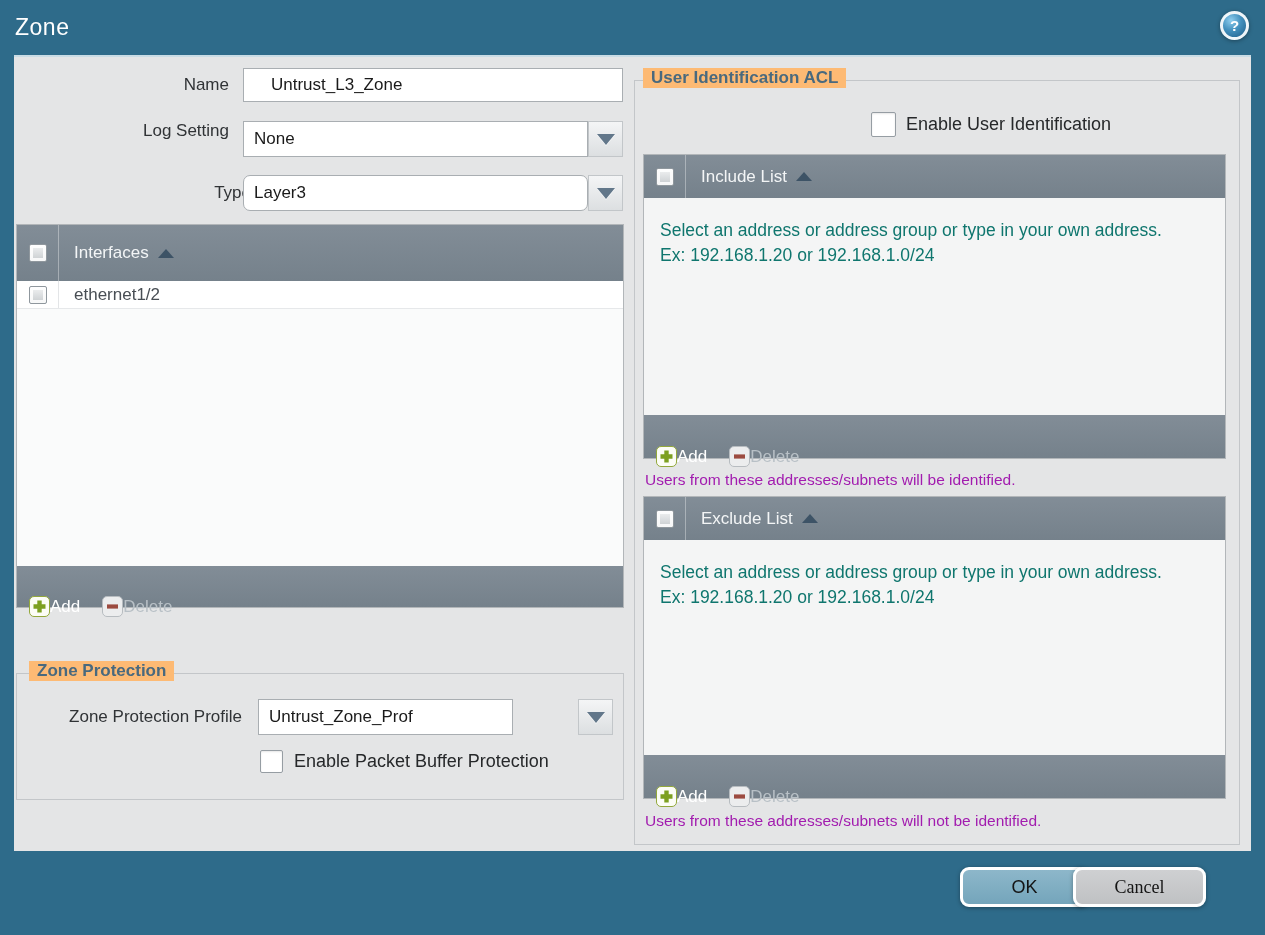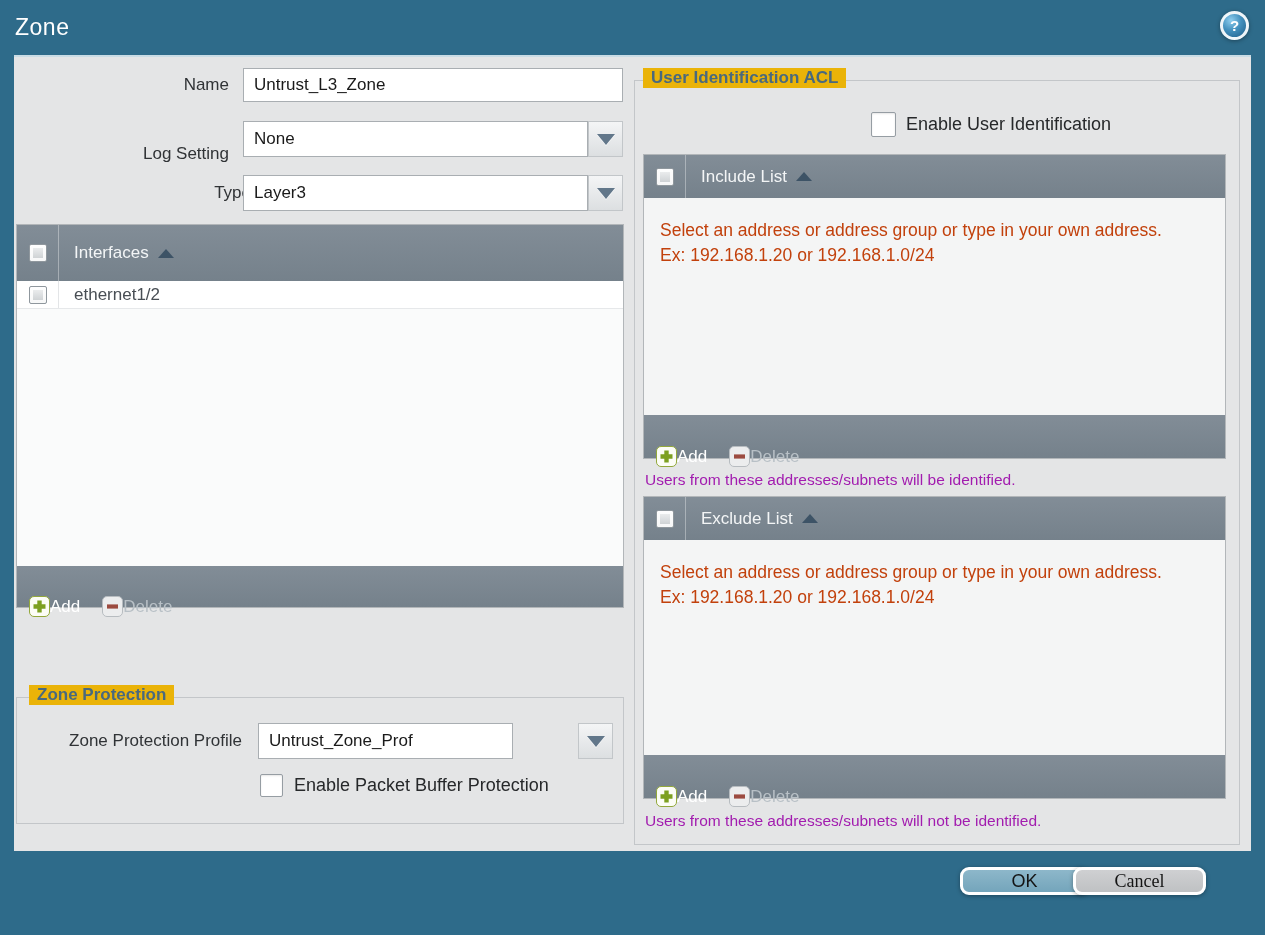--- a/index.html
+++ b/index.html
@@ -32,21 +32,21 @@
     background: #e4e5e6; border-top: 2px solid #c9dce5;
   }
   
   .f-label {
     position: absolute; display: flex; align-items: center; justify-content: flex-end;
     font-size: 17px; color: #303336; padding-right: 14px;
   }
   .text-input {
     position: absolute; background: #ffffff; border: 1px solid #a9aeb2;
     font-family: "Liberation Sans", sans-serif;
-    font-size: 17px; color: #1a1a1a; padding: 0 10px; outline: none;
+    font-size: 17px; color: #1a1a1a; padding: 0 27px; outline: none;
   }
   .combo-text {
     position: absolute; background: #ffffff; border: 1px solid #a9aeb2;
     font-size: 17px; color: #1a1a1a; padding: 0 10px;
     display: flex; align-items: center; cursor: pointer;
   }
   .combo-arrow {
     position: absolute; background: linear-gradient(180deg,#f4f5f6,#dcdfe1);
     border: 1px solid #c2c6c9;
     display: flex; align-items: center; justify-content: center; cursor: pointer;
@@ -89,36 +89,36 @@
     background: linear-gradient(180deg,#828d97,#75818b);
     display: flex; align-items: center; gap: 22px; padding-left: 12px;
   }
   .tool-btn { display: inline-flex; align-items: center; gap: 0; font-size: 17px; cursor: pointer; margin-top: 40px; }
   .tool-btn.add { color: #ffffff; }
   .tool-btn.del { color: #b8c0c6; cursor: default; }
   
   .fieldset { position: absolute; border: 1px solid #c3c6c9; }
   .legend {
     position: absolute; top: -13px; left: 12px; padding: 0 8px;
-    background: #eab308; font-size: 17px; font-weight: bold; color: #49697e;
+    background: #fdba74; font-size: 17px; font-weight: bold; color: #49697e;
     white-space: nowrap;
   }
   .form-checkbox {
     position: absolute; background: #ffffff; border: 1px solid #969da3; border-radius: 2px;
     box-shadow: inset 0 1px 2px rgba(0,0,0,.10); cursor: pointer;
   }
   .cb-label { position: absolute; font-size: 18px; color: #26282a; white-space: nowrap; }
   .placeholder-text {
     position: absolute; left: 16px; top: 20px; width: 528px;
-    font-size: 17.5px; line-height: 25px; color: #c2410c;
+    font-size: 17.5px; line-height: 25px; color: #0f766e;
   }
   .helper-text { position: absolute; font-size: 15.5px; color: #a21caf; white-space: nowrap; }
   
   .dlg-btn {
-    position: absolute; height: 28px; border-radius: 9px; border: 3px solid #ffffff;
+    position: absolute; height: 40px; border-radius: 9px; border: 3px solid #ffffff;
     font-family: "Liberation Sans", sans-serif; font-size: 18px; color: #141414;
     box-shadow: 0 1px 4px rgba(0,0,0,.35); cursor: pointer;
     display: flex; align-items: center; justify-content: center;
   }
   .dlg-btn.ok { left: 960px; top: 867px; width: 129px; background: linear-gradient(180deg,#8db7ca,#74a5bb); }
   .dlg-btn.cancel { left: 1073px; top: 867px; width: 133px; background: linear-gradient(180deg,#cfd0d2,#bfc1c3); font-family: Liberation Serif, serif; }
   svg { display: block; }
 </style>
 </head>
 <body>
@@ -128,28 +128,28 @@
   <div class="help-btn">
     <span>?</span>
   </div>
 </div>
 
 <div class="panel">
 
   <div class="f-label" style="left:0;top:11px;width:229px;height:34px;">Name</div>
   <input class="text-input" style="left: 229px; top: 11px; width: 380px; height: 34px;" value="Untrust_L3_Zone">
 
-  <div class="f-label" style="left:0;top:79px;width:229px;height:36px;">Log Setting</div>
+  <div class="f-label" style="left:0;top:56px;width:229px;height:36px;">Log Setting</div>
   <div class="combo-text" style="left:229px;top:64px;width:345px;height:36px;">None</div>
   <div class="combo-arrow" style="left:574px;top:64px;width:35px;height:36px;">
     <span class="arrow-down"></span>
   </div>
 
   <div class="f-label" style="left:0;top:118px;width:251px;height:36px;">Type</div>
-  <div class="combo-text" style="left:229px;top:118px;width:345px;height:36px;">Layer3</div>
+  <div class="combo-text" style="left:229px;top:118px;width:345px;height:36px;border-radius:7px;">Layer3</div>
   <div class="combo-arrow" style="left:574px;top:118px;width:35px;height:36px;">
     <span class="arrow-down"></span>
   </div>
 
   <div class="grid" style="left:2px;top:167px;width:608px;">
     <div class="grid-header" style="height:56px;">
       <div class="cb-col">
         <span class="checkbox-3d"></span>
       </div>
       <div class="hdr-label">
@@ -176,21 +176,21 @@
       <span class="tool-btn del">
         <svg width="21" height="21" viewBox="0 0 21 21">
           <rect x="0.5" y="0.5" width="20" height="20" rx="4.5" fill="#ecedee" stroke="#b7bcc0"></rect>
           <path d="M5 10.5h11" stroke="#9c4b40" stroke-width="4.2"></path>
         </svg>
         <span>Delete</span>
       </span>
     </div>
   </div>
 
-  <div class="fieldset" style="left:2px;top:640px;width:608px;height:127px;">
+  <div class="fieldset" style="left:2px;top:616px;width:608px;height:127px;">
     <div class="legend">Zone Protection</div>
     <div class="f-label" style="left:0;top:25px;width:239px;height:36px;">Zone Protection Profile</div>
     <div class="combo-text" style="left:241px;top:25px;width:255px;height:36px;">Untrust_Zone_Prof</div>
     <div class="combo-arrow" style="left:561px;top:25px;width:35px;height:36px;">
       <span class="arrow-down"></span>
     </div>
     <span class="form-checkbox" style="left:243px;top:76px;width:23px;height:23px;"></span>
     <span class="cb-label" style="left:277px;top:76px;line-height:23px;">Enable Packet Buffer Protection</span>
   </div>
 

